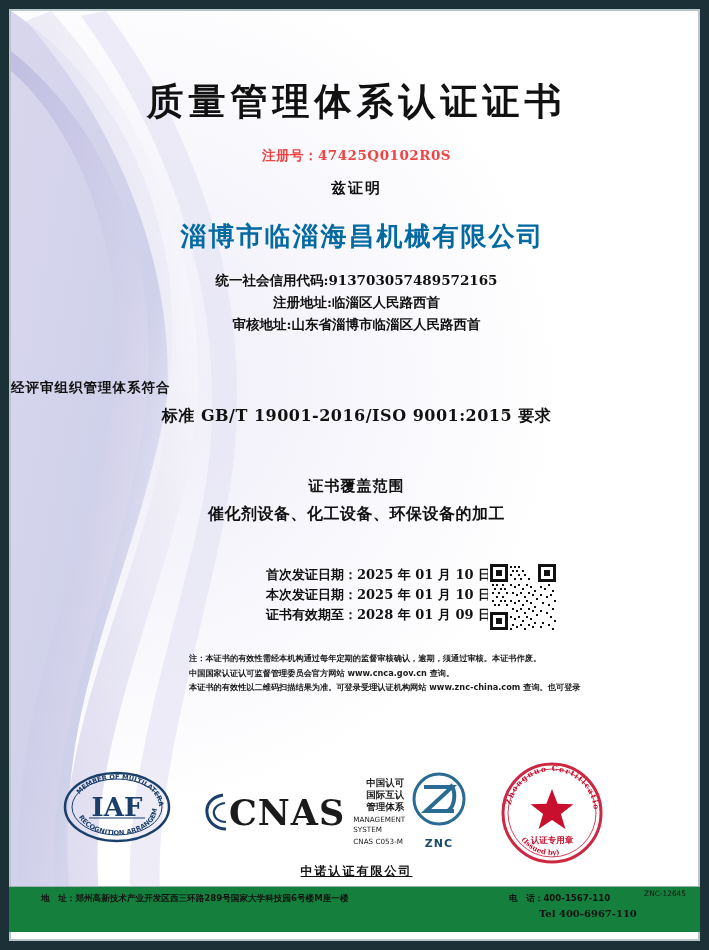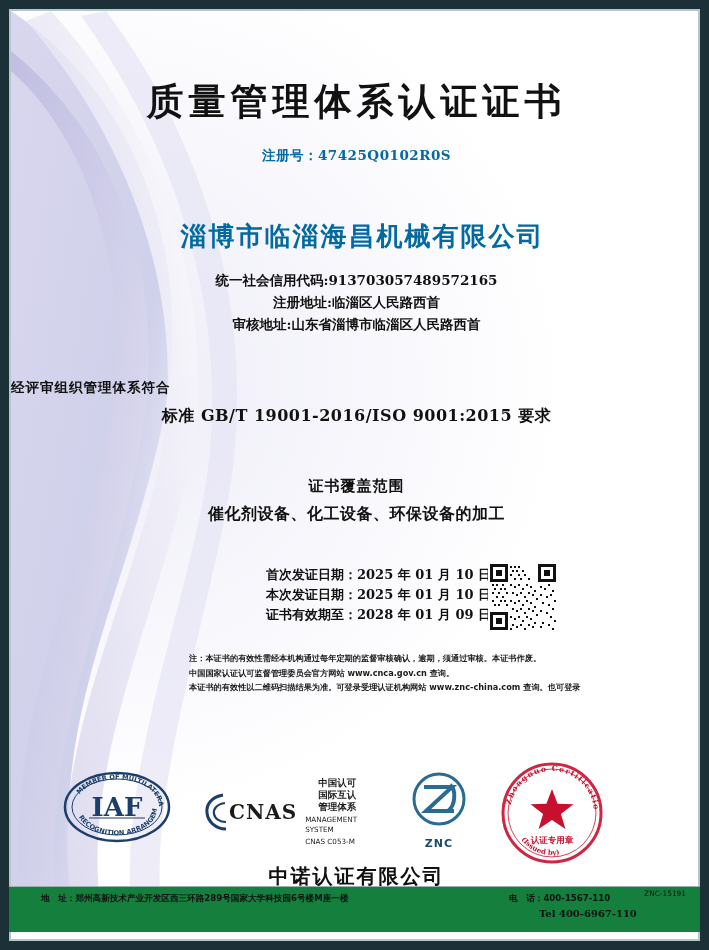--- a/index.html
+++ b/index.html
@@ -75,21 +75,21 @@
   }
 
   .regno {
     position: absolute;
     top: 128px;
     left: 0; right: 0;
     text-align: center;
     font-family: "DejaVu Serif", serif;
     font-weight: bold;
     font-size: 13.5px;
-    color: #0369a1;
+    color: #ef4444;
     letter-spacing: 0.5px;
   }
   .hereby {
     position: absolute;
     top: 160px;
     left: 0; right: 0;
     text-align: center;
     font-family: "DejaVu Serif", serif;
     font-weight: bold;
     font-size: 15px;
@@ -215,21 +215,21 @@
   .logo-cnas {
     position: absolute;
     left: 192px;
     top: 18px;
     width: 175px;
     height: 70px;
   }
   .cnas-word {
     font-family: "DejaVu Serif", serif;
     font-weight: bold;
-    font-size: 20px;
+    font-size: 35px;
     letter-spacing: 1px;
     color: #1b1b1b;
   }
   .cnas-cn {
     font-family: "DejaVu Sans", sans-serif;
     font-size: 9.5px;
     line-height: 12px;
     color: #1b1b1b;
     font-weight: bold;
     padding-left: 13px;
@@ -264,23 +264,24 @@
     height: 108px;
   }
 
   .issuer-cn {
     position: absolute;
     top: 844px;
     left: 0; right: 0;
     text-align: center;
     font-family: "DejaVu Serif", serif;
     font-weight: bold;
-    font-size: 20px;
+    font-size: 12px;
     letter-spacing: 2px;
     color: #111111;
+    text-decoration: underline;
   }
   .issuer-en {
     position: absolute;
     top: 870px;
     left: 0; right: 0;
     text-align: center;
     font-family: "DejaVu Serif", serif;
     font-size: 11px;
     letter-spacing: 0.5px;
     color: #111111;
@@ -377,20 +378,21 @@
     </div>
 
     <div class="content">
 
       <div class="title">质量管理体系认证证书</div>
 
       <div class="regno">
         <span>注册号：</span><span>47425Q0102R0S</span>
       </div>
 
+      <div class="hereby">兹证明</div>
 
       <div class="company">淄博市临淄海昌机械有限公司</div>
 
       <div class="info-block">
         <div>统一社会信用代码:913703057489572165</div>
         <div>注册地址:临淄区人民路西首</div>
         <div>审核地址:山东省淄博市临淄区人民路西首</div>
       </div>
 
       <div class="conform">经评审组织管理体系符合</div>
@@ -602,15 +604,15 @@
   </div>
 
   <div class="footer">
     <div class="footer-line1">
       <span>地　址：</span><span>郑州高新技术产业开发区西三环路289号国家大学科技园6号楼M座一楼</span>
     </div>
     <div class="footer-tel">
       <span>电　话：</span><span>400-1567-110</span>
     </div>
     <div class="footer-tel2">Tel 400-6967-110</div>
-    <div class="footer-code">ZNC-15191</div>
+    <div class="footer-code">ZNC-12645</div>
   </div>
 </div>
 
 </body></html>

